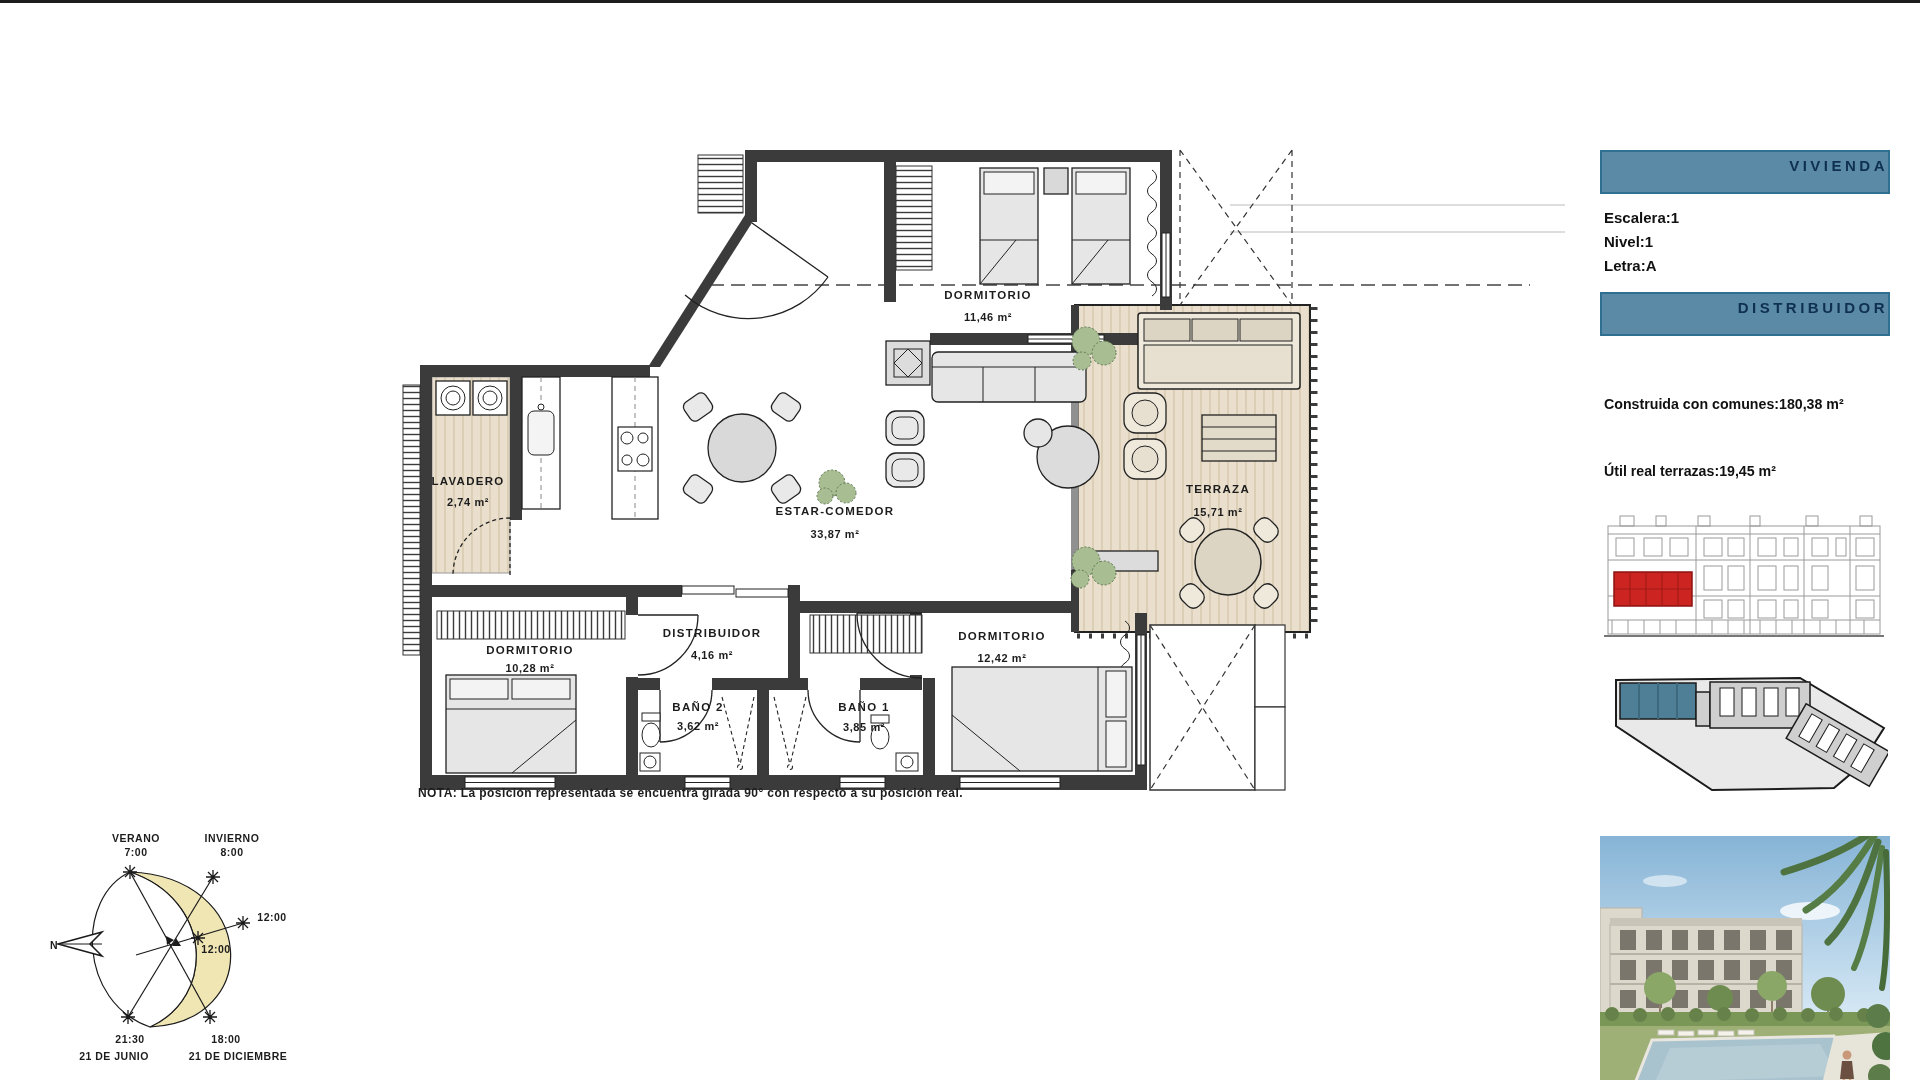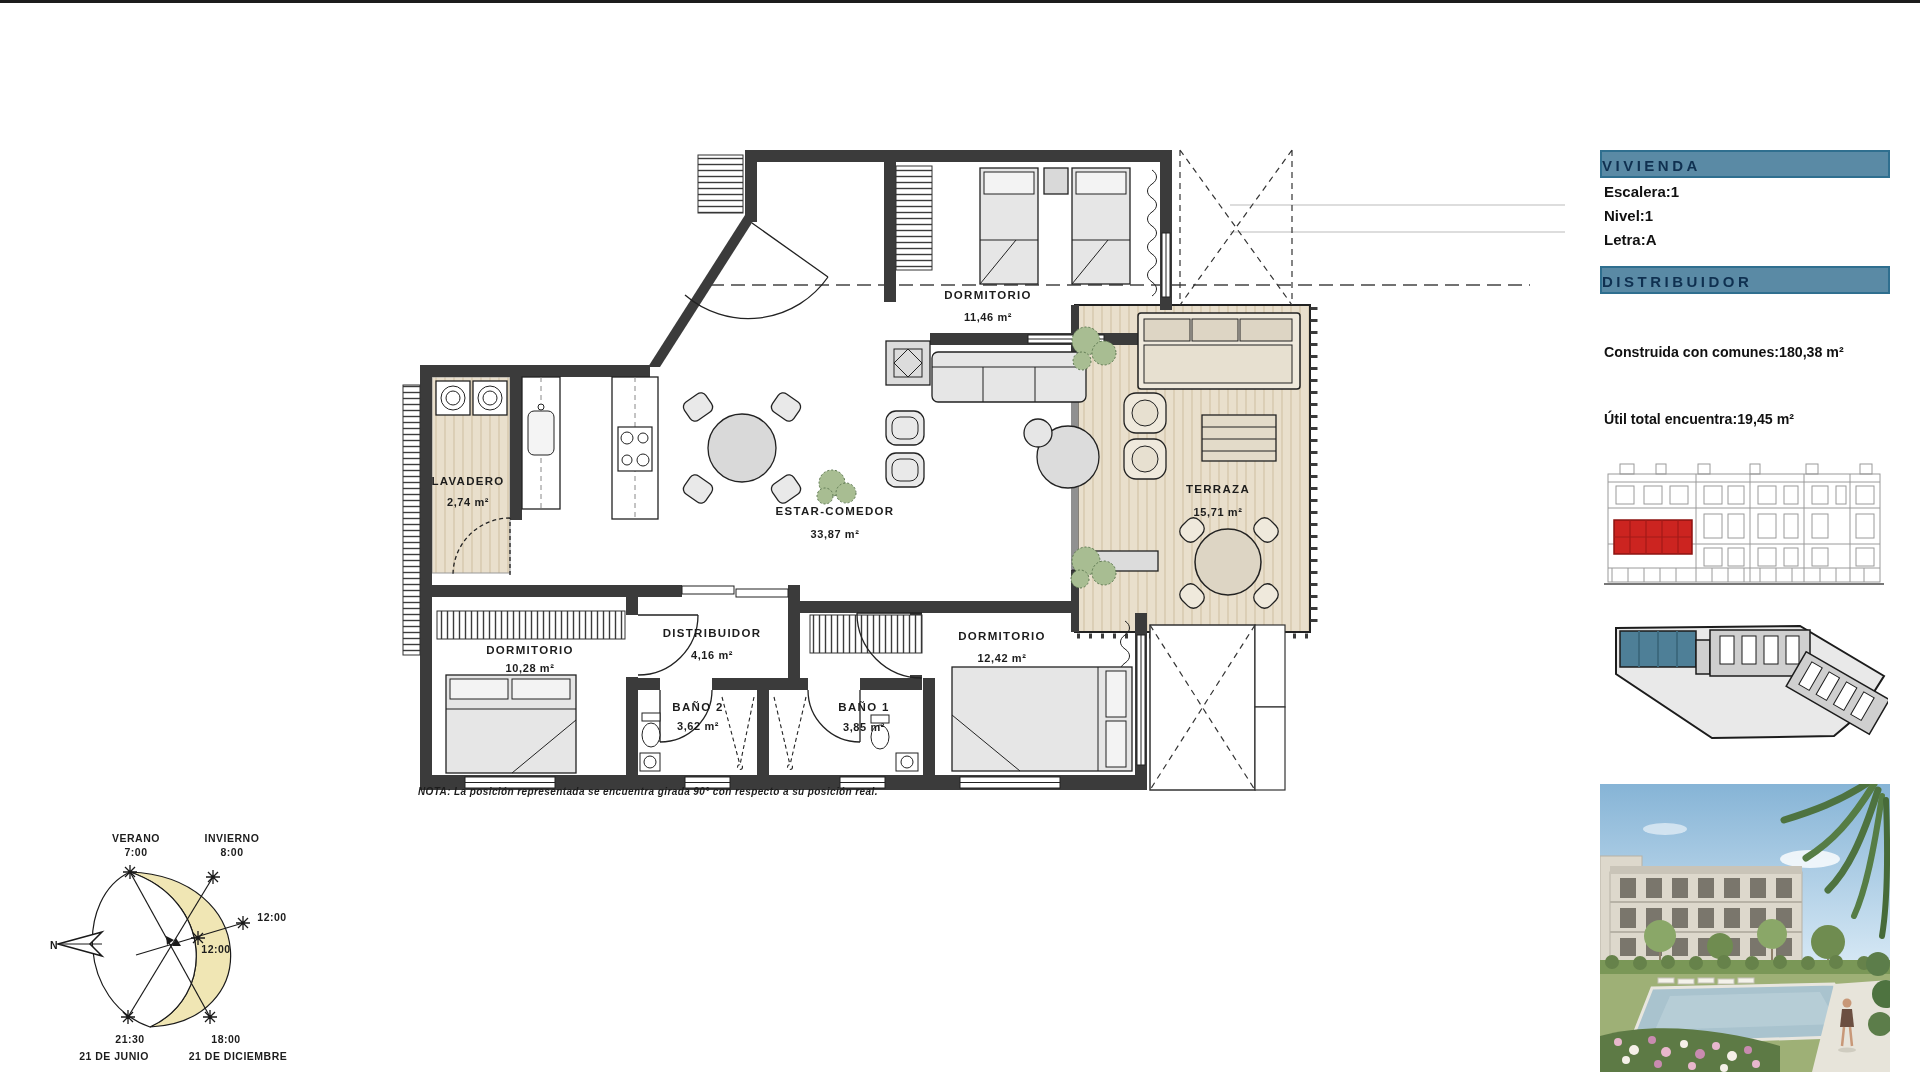--- a/index.html
+++ b/index.html
@@ -6,28 +6,28 @@
   .sheet{position:relative;width:1920px;height:1080px;background:#fff;overflow:hidden;
          font-family:"Liberation Sans", sans-serif;}
   .topline{position:absolute;left:0;top:0;width:1920px;height:3px;background:#1d1d1d;}
 
   
   .plan{position:absolute;left:380px;top:115px;width:1190px;height:700px;}
   .roomname{font-family:"Liberation Sans",sans-serif;font-size:11.5px;font-weight:700;
             letter-spacing:1.3px;fill:#1c1c1c;}
   .roomarea{font-family:"Liberation Sans",sans-serif;font-size:11px;font-weight:700;
             letter-spacing:.6px;fill:#1c1c1c;}
-  .note{position:absolute;left:418px;top:786px;font-size:10px;font-weight:700;
-        letter-spacing:.4px;color:#1c1c1c;font-style:italic;}
+  .note{position:absolute;left:418px;top:786px;font-size:12px;font-weight:700;
+        letter-spacing:.4px;color:#1c1c1c;}
 
   
   .sidebar{position:absolute;left:1600px;top:150px;width:290px;}
-  .sb-header{height:28px;line-height:28px;text-align:left;background:#5a8aa5;
+  .sb-header{height:44px;line-height:28px;text-align:right;background:#5a8aa5;
              border:2px solid #2f6f8f;color:#0f3050;font-weight:700;font-size:15px;
-             letter-spacing:3.5px;margin-bottom:0;box-sizing:border-box;}
+             letter-spacing:3.5px;margin-bottom:10px;box-sizing:border-box;}
   .sb-rows{padding:2px 4px 0 4px;margin-bottom:14px;}
   .sb-row{display:flex;justify-content:flex-start;font-size:15px;font-weight:700;
           color:#111;line-height:24px;}
   .sb-rows.small .sb-row{font-size:14.2px;line-height:21px;margin-top:46px;}
   .sb-fig{display:block;margin-top:6px;}
 
   .sun{position:absolute;left:48px;top:822px;width:300px;height:250px;}
   .sunlabel{font-size:10.5px;font-weight:700;letter-spacing:.5px;fill:#1c1c1c;}
 </style>
 </head>
@@ -367,21 +367,21 @@
       </div>
     </div>
 
     <div class="sb-header">DISTRIBUIDOR</div>
     <div class="sb-rows small">
       <div class="sb-row">
         <span>Construida con comunes:</span>
         <span>180,38 m²</span>
       </div>
       <div class="sb-row">
-        <span>Útil total encuentra:</span>
+        <span>Útil real terrazas:</span>
         <span>19,45 m²</span>
       </div>
     </div>
 
     <svg class="sb-fig" width="288" height="140" viewBox="0 0 288 140" style="margin-top:26px">
       <g stroke="#9a9a9a" fill="none" stroke-width="1">
         <rect x="8" y="18" width="272" height="108"></rect>
         <path d="M8,26 H280 M8,52 H280 M8,88 H280 M8,112 H280"></path>
         <rect x="20" y="8" width="14" height="10"></rect>
           <rect x="56" y="8" width="10" height="10"></rect>

